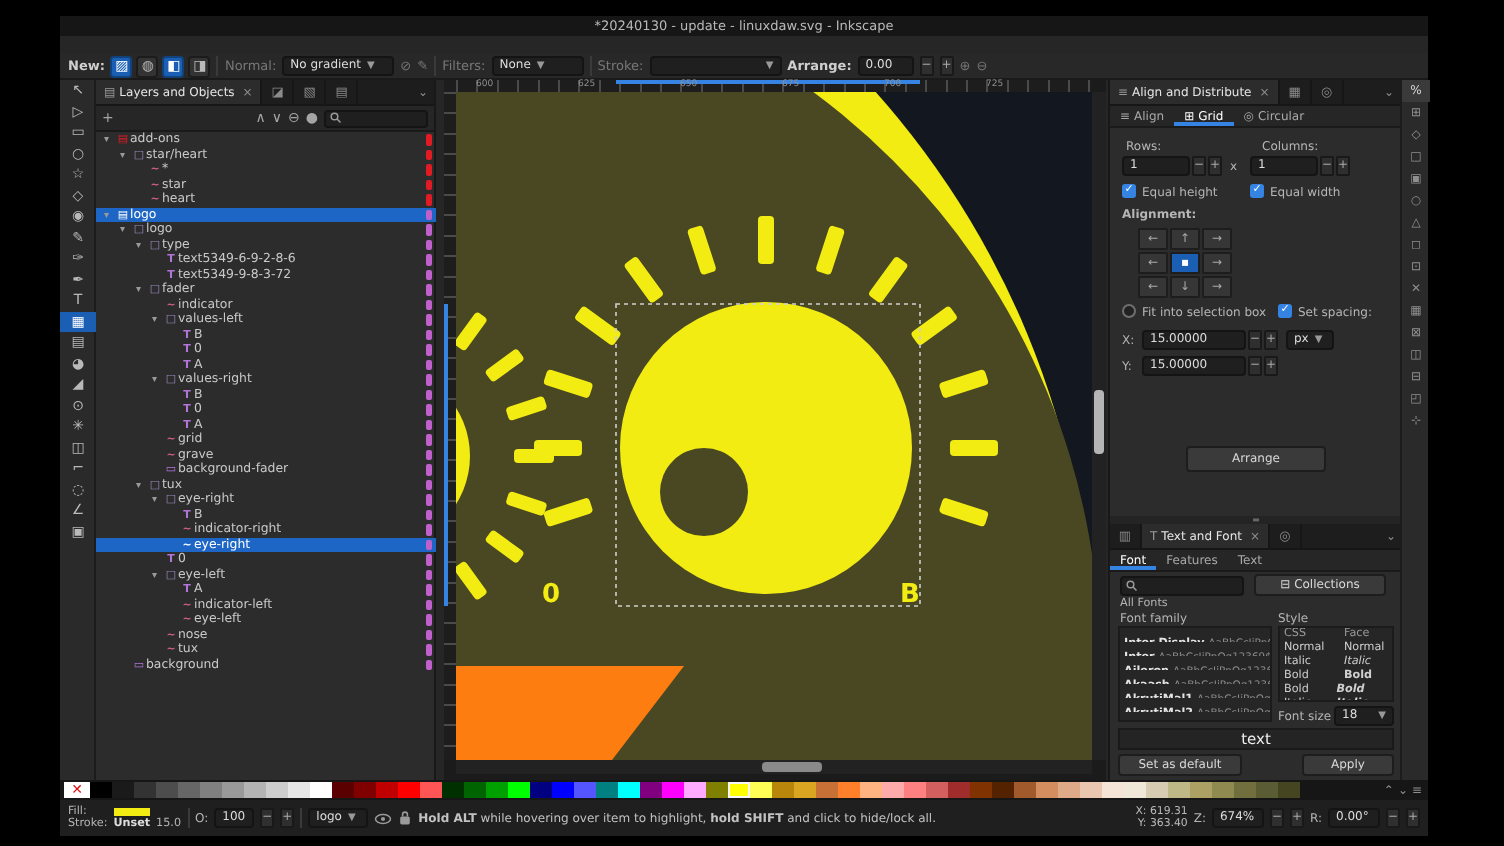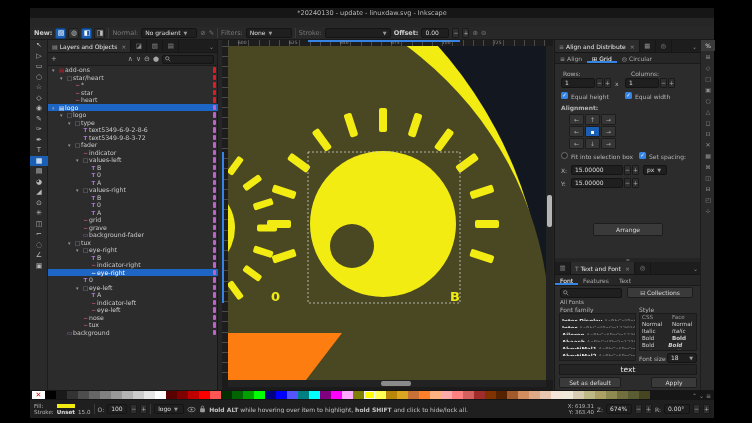--- a/index.html
+++ b/index.html
@@ -118,21 +118,21 @@
     <span class="entry" style="width:46px;">
           <span>None</span>
           <span class="caret">▼</span>
         </span>
     <span class="vsep"></span>
     <span class="dim">Stroke:</span>
     <span class="entry" style="width:66px;">
           <span></span>
           <span class="caret" style="margin-left:auto">▼</span>
         </span>
-    <span style="font-weight:bold;color:#cfcfcf;">Offset:</span>
+    <span style="font-weight:bold;color:#cfcfcf;">Arrange:</span>
     <span class="entry" style="width:28px;">0.00</span>
     <span class="spinbtn">−</span>
     <span class="spinbtn">+</span>
     <span class="dim">⊕</span>
     <span class="dim">⊖</span>
   </div>
 
   <div class="abs toolbox" id="toolbox">
         <div class="tool">↖</div>
         <div class="tool">▷</div>

